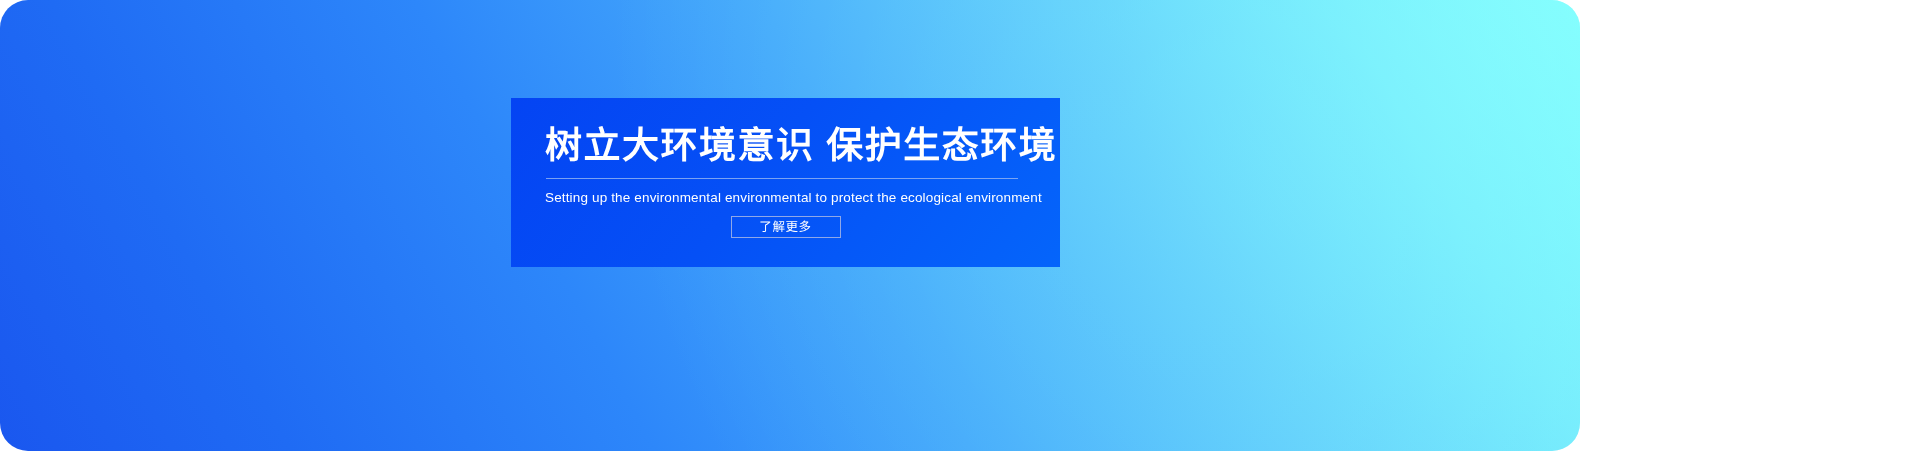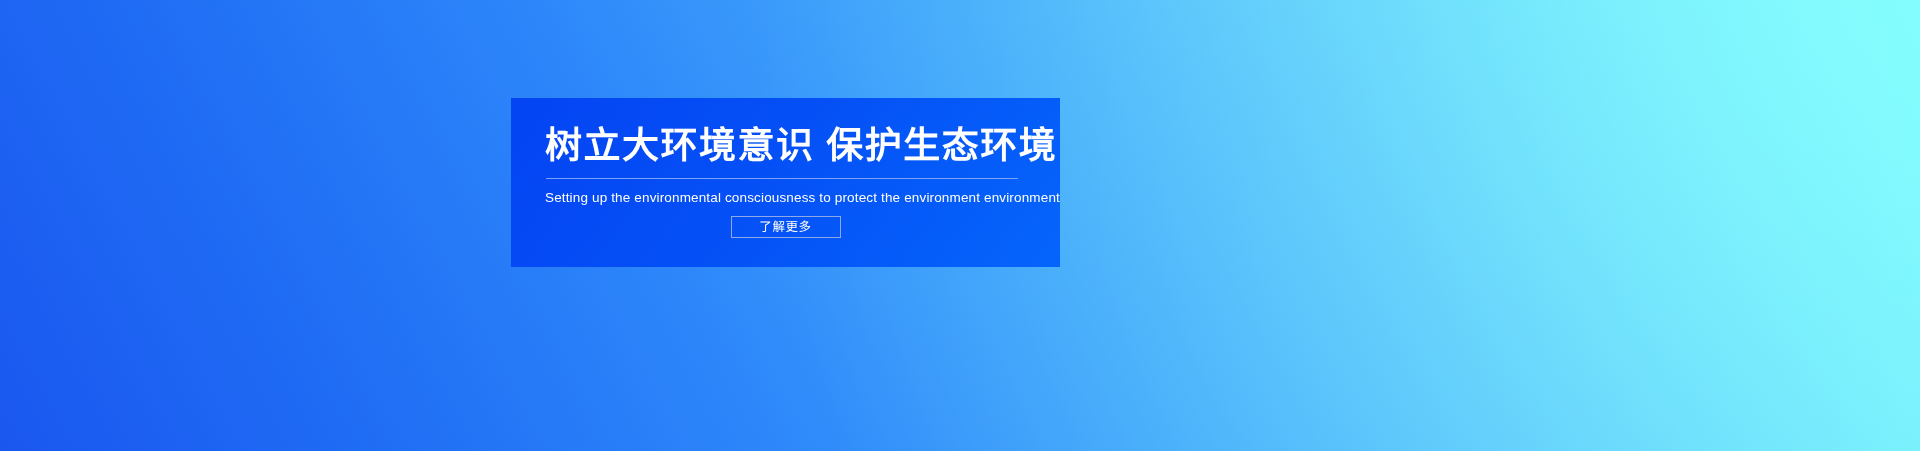--- a/index.html
+++ b/index.html
@@ -13,32 +13,33 @@
 
   body {
     font-family: "Liberation Sans", "DejaVu Sans", sans-serif;
     position: relative;
   }
 
   
   .banner {
     position: absolute;
     inset: 0;
-    width: 1920px;
+    width: 1580px;
     height: 451px;
     background: linear-gradient(
         62deg,
         #1a57ef 0%,
         #1f6bf4 16%,
         #2d87fa 36%,
         #45a9fb 55%,
         #5fcafb 72%,
         #72e8fc 87%,
         #7cfdfd 100%);
     overflow: hidden;
+    border-radius: 28px;
   }
 
   
   .banner::after {
     content: "";
     position: absolute;
     inset: 0;
     background: radial-gradient(
         circle at 97% 6%,
         rgba(140, 255, 255, 0.55) 0%,
@@ -136,21 +137,21 @@
 
 <div class="banner">
 
   <div class="panel">
     <div class="panel-inner">
 
       <h1 class="headline">树立大环境意识 保护生态环境</h1>
 
       <div class="divider"></div>
 
-      <p class="subtitle">Setting up the environmental consciousness to protect the environment environment</p>
+      <p class="subtitle">Setting up the environmental environmental to protect the ecological environment</p>
 
       <div class="cta-wrap">
         <button class="cta-button" type="button">了解更多</button>
       </div>
 
     </div>
   </div>
 
 </div>
 

